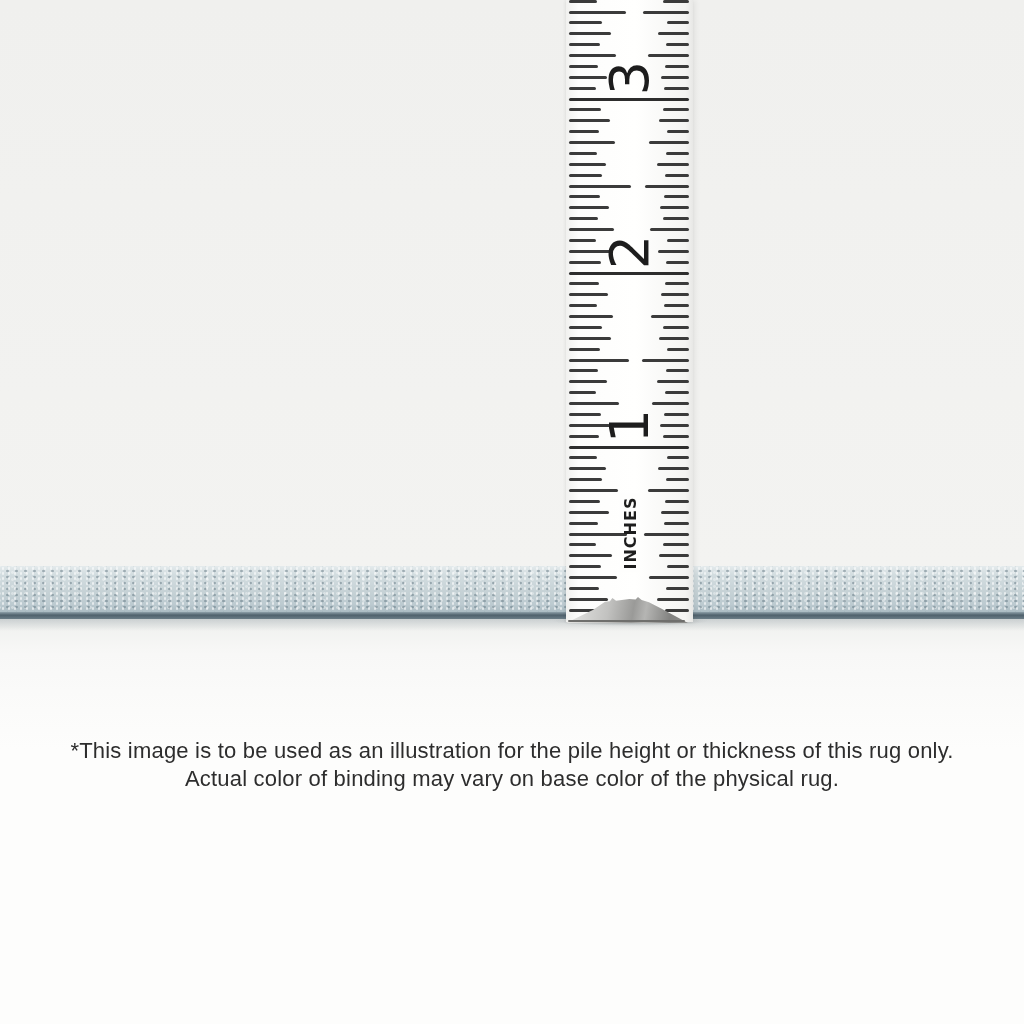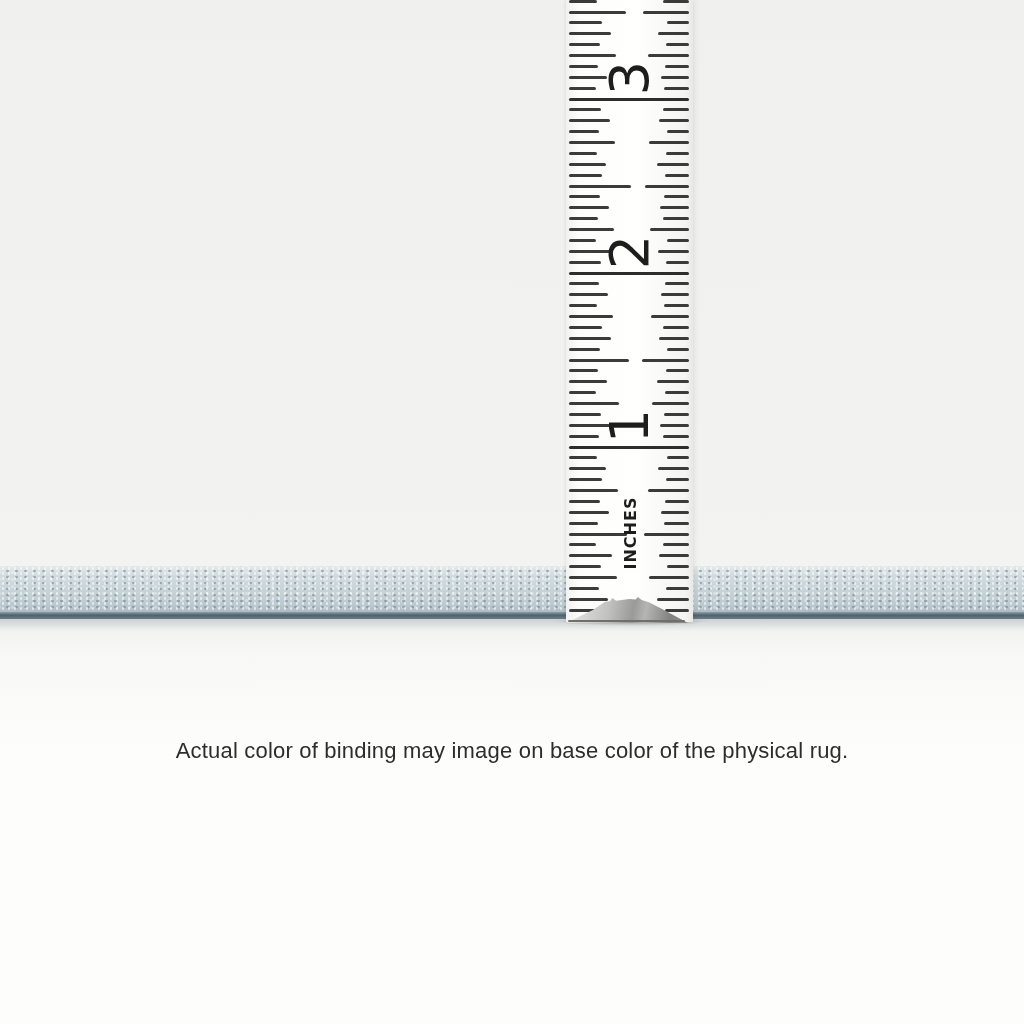--- a/index.html
+++ b/index.html
@@ -170,15 +170,16 @@
       <div class="tick right" style="top: 32.25px; width: 31px;"></div>
       <div class="tick left" style="top: 21.375px; width: 33px;"></div>
       <div class="tick right" style="top: 21.375px; width: 22px;"></div>
       <div class="tick left" style="top: 10.5px; width: 57px;"></div>
       <div class="tick right" style="top: 10.5px; width: 46px;"></div>
       <div class="tick left" style="top: -0.375px; width: 28px;"></div>
       <div class="tick right" style="top: -0.375px; width: 26px;"></div>
     </div>
 
   <div class="caption">
-    <div>Actual color of binding may image on base color of the physical rug.</div>
+    <div>*This image is to be used as an illustration for the pile height or thickness of this rug only.</div>
+    <div>Actual color of binding may vary on base color of the physical rug.</div>
   </div>
 </div>
 
 </body></html>

